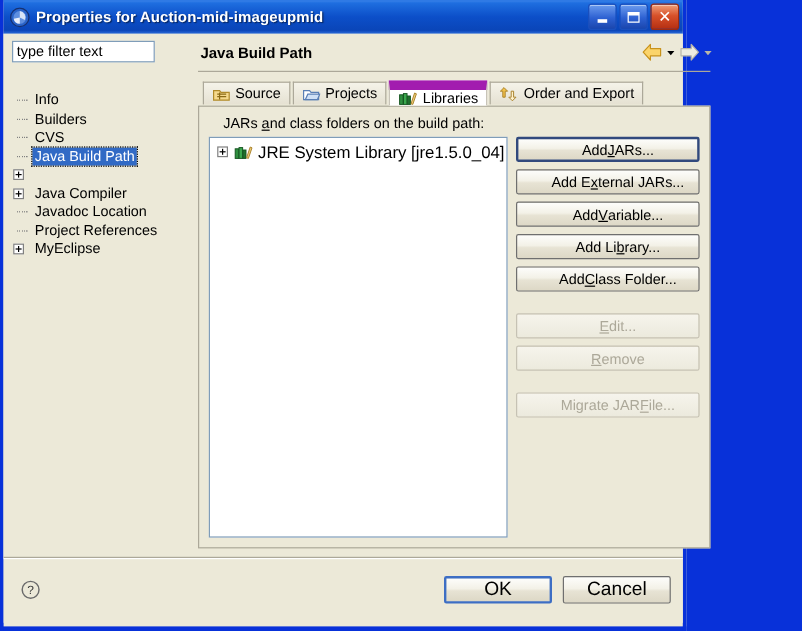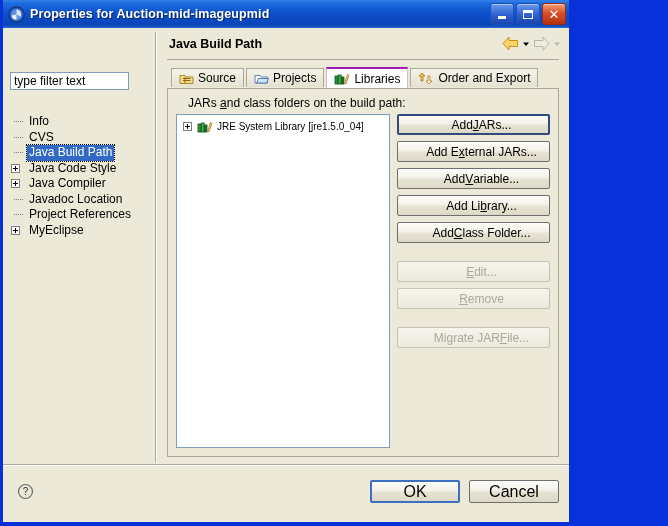--- a/index.html
+++ b/index.html
@@ -55,21 +55,21 @@
   }
   #vsep{width:1px;background:#aca899;margin-top:4px;margin-bottom:2px;}
   #vsep2{width:1px;background:#fff;margin-top:4px;margin-bottom:2px;}
   #main{flex:1 1 auto;padding:8px 10px 0 10px;box-sizing:border-box;position:relative;}
 
   
   #filter{
     width:119px;height:18px;box-sizing:border-box;
     border:1px solid #7f9db9;background:#fff;
     font-family:"Liberation Sans",sans-serif;font-size:12px;
-    padding:1px 3px;color:#000;outline:none;margin-top:38px;
+    padding:1px 3px;color:#000;outline:none;
   }
 
   
   #tree{margin-top:24px;font-size:12px;line-height:15.5px;}
   .t-row{display:flex;align-items:center;height:15.5px;white-space:nowrap;}
   .t-exp{
     width:17px;flex:0 0 17px;height:15.5px;position:relative;
   }
   .t-exp .plus{
     position:absolute;left:1px;top:3px;width:9px;height:9px;
@@ -94,21 +94,21 @@
   .tab{
     display:flex;align-items:center;gap:4px;
     height:19px;padding:0 7px;box-sizing:border-box;
     border:1px solid #aca899;border-bottom:none;
     background:linear-gradient(180deg,#f5f3e9,#e5e1d2);
     margin-right:2px;font-size:12px;white-space:nowrap;
     position:relative;top:1px;
   }
   .tab.active{
     height:21px;background:#fff;
-    border-top:2px solid #a21caf;
+    border-top:8px solid #a21caf;
     border-left:1px solid #c8c4b8;border-right:1px solid #c8c4b8;
     top:0;font-weight:normal;z-index:2;
   }
   .tabpanel{
     border:1px solid #aca899;border-top:1px solid #aca899;
     background:#ece9d8;margin-top:0;
     padding:7px 8px 8px 8px;box-sizing:border-box;
     height:369px;display:flex;flex-direction:column;
   }
   .panel-label{margin:0 0 4px 12px;font-size:12px;}
@@ -119,21 +119,21 @@
     padding:3px 2px;overflow:hidden;
   }
   .lb-row{display:flex;align-items:center;height:17px;padding-left:3px;white-space:nowrap;}
   .lb-exp{width:15px;flex:0 0 15px;position:relative;height:15px;}
   .lb-exp .plus{
     position:absolute;left:1px;top:3px;width:9px;height:9px;
     border:1px solid #808080;background:#fff;box-sizing:border-box;
   }
   .lb-exp .plus::before{content:"";position:absolute;left:1px;top:3px;width:5px;height:1px;background:#000;}
   .lb-exp .plus::after{content:"";position:absolute;left:3px;top:1px;width:1px;height:5px;background:#000;}
-  .lb-label{margin-left:4px;font-size:10px;}
+  .lb-label{margin-left:4px;font-size:14px;}
 
   
   .btncol{width:153px;flex:0 0 153px;display:flex;flex-direction:column;}
   .btn{
     height:21px;width:100%;box-sizing:border-box;
     border:1px solid #6f6f6f;border-radius:2px;
     background:linear-gradient(180deg,#fdfdfb 0%,#f3f1e7 45%,#e7e3d4 55%,#ddd8c6 100%);
     font-family:"Liberation Sans",sans-serif;font-size:12px;color:#000;
     margin-bottom:6px;cursor:default;
     display:flex;align-items:center;justify-content:center;padding-left:16px;
@@ -194,40 +194,45 @@
       <input id="filter" type="text" value="type filter text" style="">
       <div id="tree">
 
         <div class="t-row">
           <span class="t-exp">
               <span class="dots"></span>
             </span>
           <span class="t-lbl">Info</span>
         </div>
 
+        <div class="t-row">
+          <span class="t-exp">
+              <span class="dots"></span>
+            </span>
+          <span class="t-lbl">Builders</span>
+        </div>
 
         <div class="t-row">
           <span class="t-exp">
               <span class="dots"></span>
             </span>
           <span class="t-lbl">CVS</span>
         </div>
 
         <div class="t-row sel">
           <span class="t-exp">
               <span class="dots"></span>
             </span>
           <span class="t-lbl">Java Build Path</span>
         </div>
 
         <div class="t-row">
           <span class="t-exp">
               <span class="plus"></span>
             </span>
-          <span class="t-lbl">Java Code Style</span>
         </div>
 
         <div class="t-row">
           <span class="t-exp">
               <span class="plus"></span>
             </span>
           <span class="t-lbl">Java Compiler</span>
         </div>
 
         <div class="t-row">

